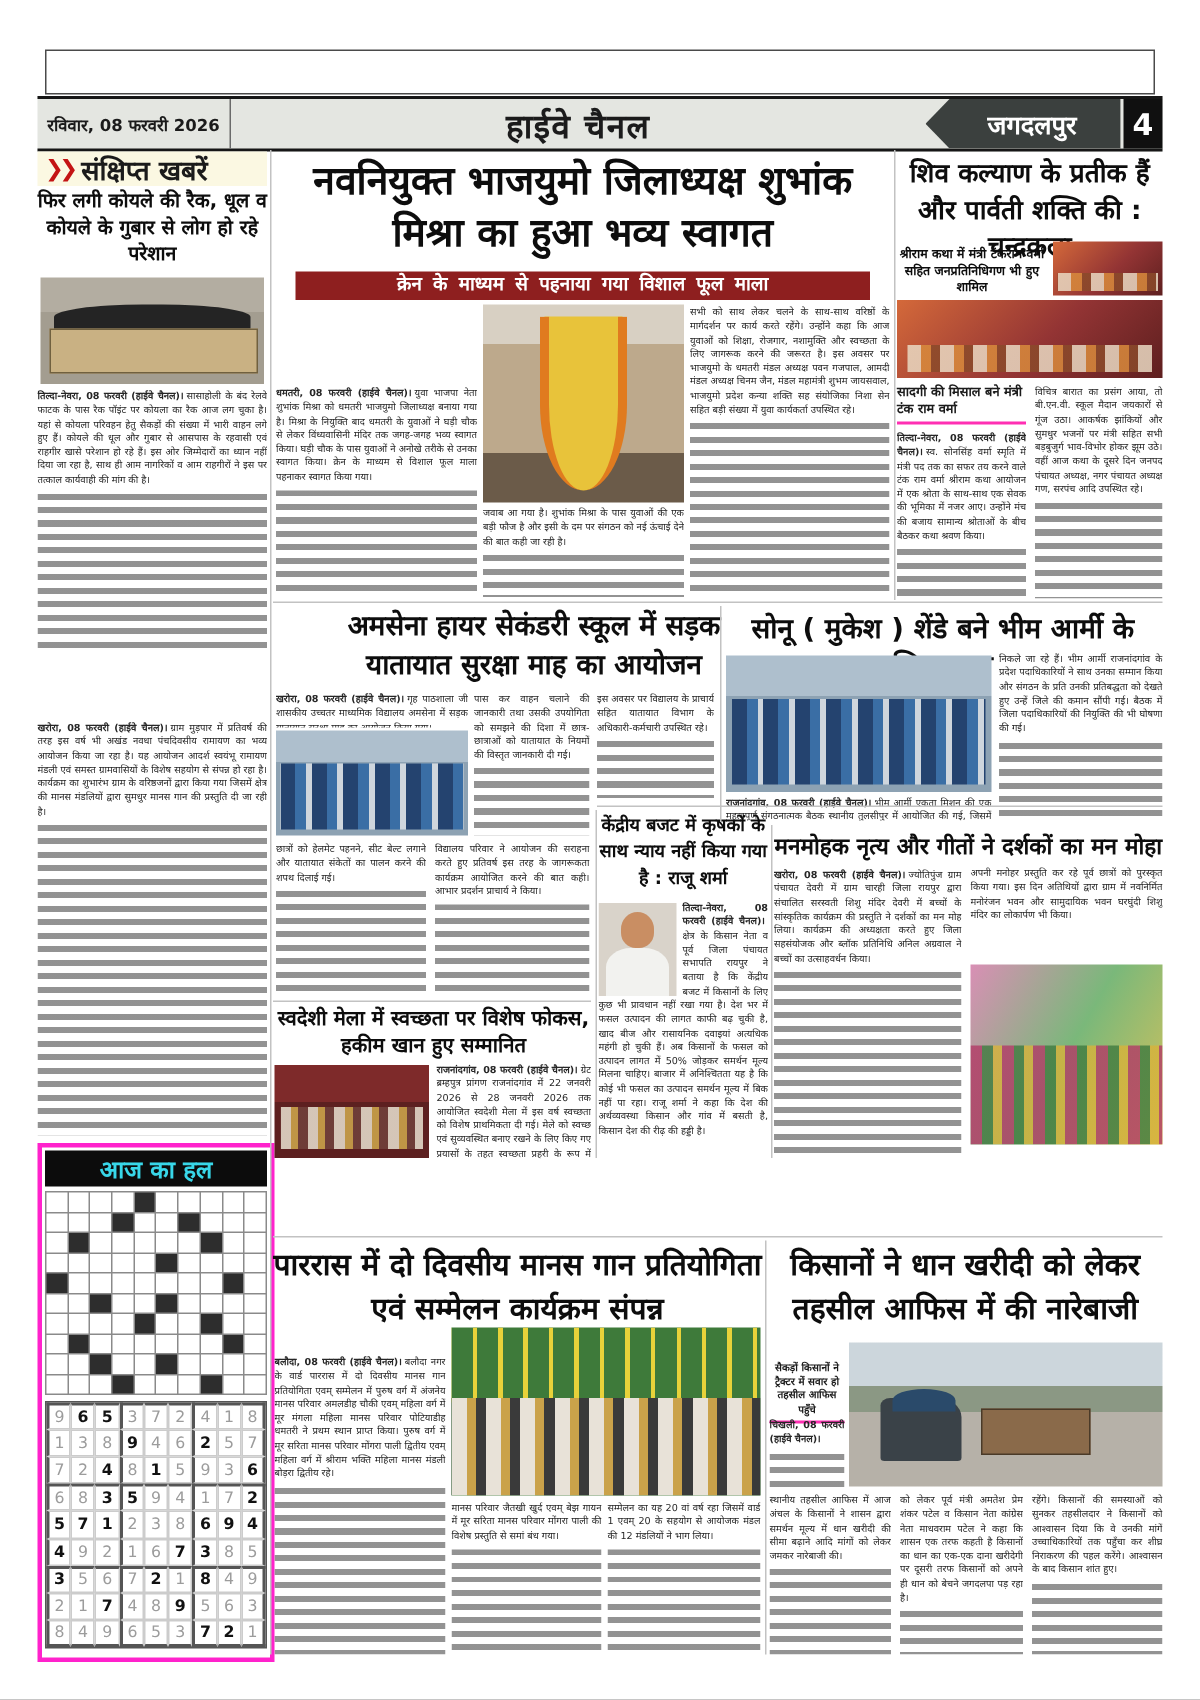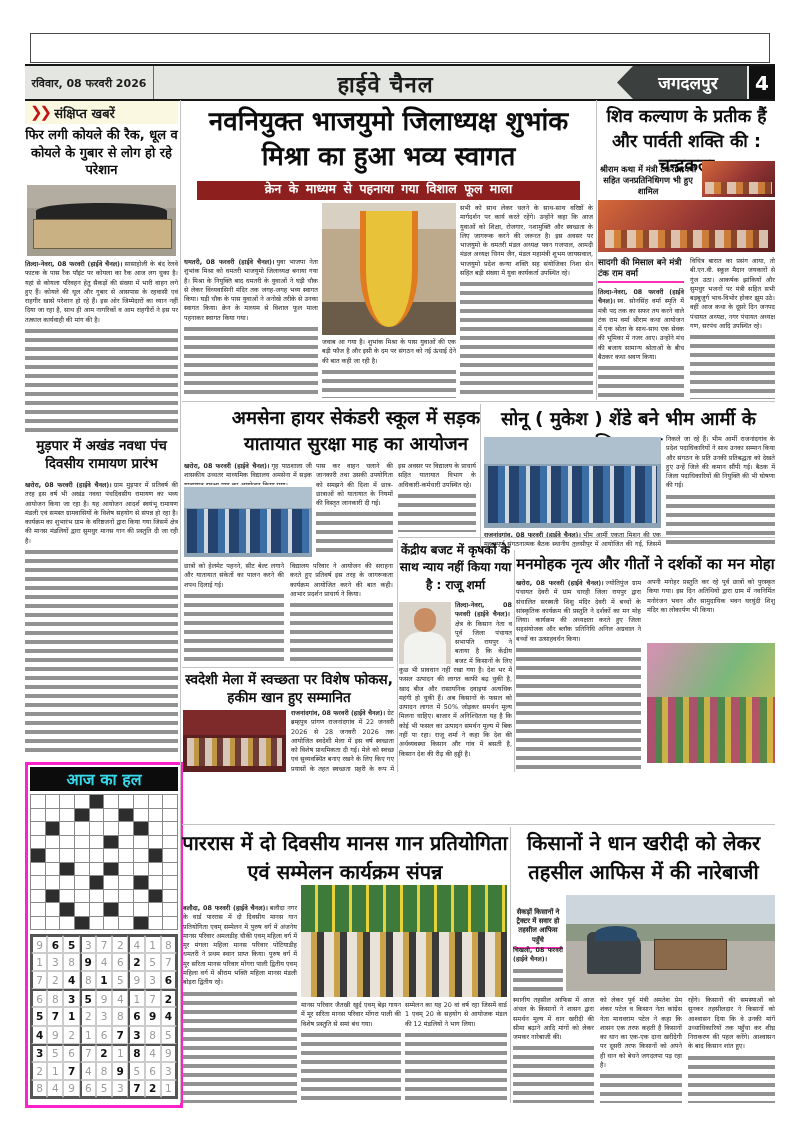--- a/index.html
+++ b/index.html
@@ -37,21 +37,21 @@
   .banner{background:#8e1f1f;color:#ffffff;font-weight:bold;text-align:center;font-family:Liberation Mono, monospace;}
 
   
   .vsep{width:1px;background:#c2c2c2;}
   .hsep{height:1px;background:#c2c2c2;}
 
   
   .briefs-head{left:25px;top:101px;width:153px;height:23px;background:#fbf8e2;
         display:flex;align-items:center;gap:5px;padding:0 5px;box-sizing:border-box;}
   .briefs-head .chev{color:#c41414;font-weight:900;font-size:15px;letter-spacing:-3px;line-height:1;}
-  .briefs-head .t{font-size:13px;font-weight:bold;}
+  .briefs-head .t{font-size:18px;font-weight:bold;}
 
   
   .puzzle{left:25px;top:762px;width:148px;height:336px;border:3px solid #ff22cc;background:#fff;
         padding:2px;box-sizing:content-box;}
   .puzzle-title{height:24px;background:#0c0c0c;color:#38d7e9;font-size:16px;font-weight:bold;
         display:flex;align-items:center;justify-content:center;}
   .cw{margin-top:3px;display:grid;grid-template-columns:repeat(10,1fr);grid-auto-rows:1fr;
         gap:1px;background:#8a8a8a;border:1px solid #8a8a8a;height:134px;}
   .cw-cell{background:#fff;}
   .cw-cell.b{background:#2d2d2d;}
@@ -119,21 +119,20 @@
   <div class="photo ph-coal" style="left:27px;top:185px;width:149px;height:71px;">
     <div class="heap"></div>
     <div class="wagon"></div>
   </div>
 
   <div class="abs body" style="left:25px;top:260px;width:153px;height:174px;">
     <p><b class="dl">तिल्दा-नेवरा, 08 फरवरी (हाईवे चैनल)।</b><span>सासाहोली के बंद रेलवे फाटक के पास रैक पॉइंट पर कोयला का रैक आज लग चुका है। यहां से कोयला परिवहन हेतु सैकड़ों की संख्या में भारी वाहन लगे हुए हैं। कोयले की धूल और गुबार से आसपास के रहवासी एवं राहगीर खासे परेशान हो रहे हैं। इस ओर जिम्मेदारों का ध्यान नहीं दिया जा रहा है, साथ ही आम नागरिकों व आम राहगीरों ने इस पर तत्काल कार्यवाही की मांग की है।</span></p>
     <div class="fill"></div>
   </div>
 
-  <div class="abs hl" style="left:25px;top:437px;width:153px;height:40px;font-size:13.5px;line-height:1.3;">मुड़पार में अखंड नवधा पंच दिवसीय रामायण प्रारंभ</div>
 
   <div class="abs body" style="left:25px;top:481px;width:153px;height:276px;">
     <p><b class="dl">खरोरा, 08 फरवरी (हाईवे चैनल)।</b><span>ग्राम मुड़पार में प्रतिवर्ष की तरह इस वर्ष भी अखंड नवधा पंचदिवसीय रामायण का भव्य आयोजन किया जा रहा है। यह आयोजन आदर्श स्वयंभू रामायण मंडली एवं समस्त ग्रामवासियों के विशेष सहयोग से संपन्न हो रहा है। कार्यक्रम का शुभारंभ ग्राम के वरिष्ठजनों द्वारा किया गया जिसमें क्षेत्र की मानस मंडलियों द्वारा सुमधुर मानस गान की प्रस्तुति दी जा रही है।</span></p>
     <div class="fill"></div>
   </div>
 
   <div class="abs puzzle">
     <div class="puzzle-title">आज का हल</div>
     <div class="cw">
         <div class="cw-cell"></div>

